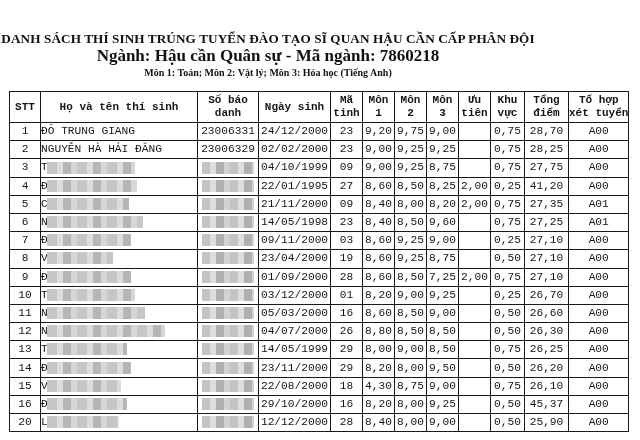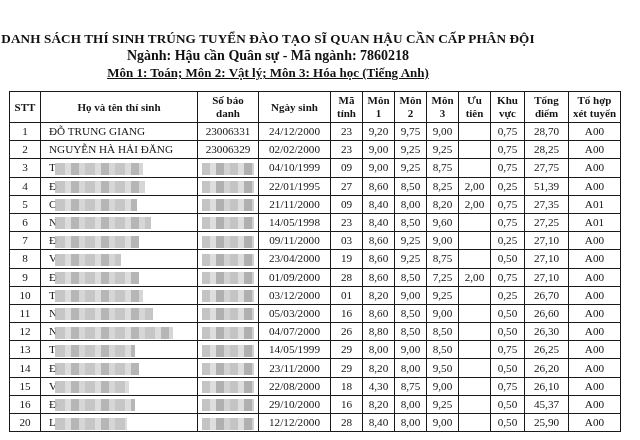--- a/index.html
+++ b/index.html
@@ -1,25 +1,25 @@
 <!DOCTYPE html>
 <html><head>
 <meta charset="utf-8">
 <style>
   html, body { margin: 0; padding: 0; background: #ffffff; }
   body { width: 640px; height: 440px; overflow: hidden; position: relative; font-family: "Liberation Sans", sans-serif; color: #111; }
   .title-block { position: absolute; left: 0; top: 30px; width: 536px; text-align: center; font-family: "Liberation Serif", serif; font-weight: bold; color: #111; }
   .title-block .t1 { font-size: 13.2px; line-height: 17px; letter-spacing: 0.1px; }
-  .title-block .t2 { font-size: 14px; line-height: 17px; }
-  .title-block .t3 { font-size: 13px; line-height: 17px; text-decoration: underline; }
-  table.list { position: absolute; left: 9px; top: 91px; border-collapse: collapse; table-layout: fixed; font-family: Liberation Serif, serif; font-size: 11.2px; color: #151515; border-radius: 29px; }
+  .title-block .t2 { font-size: 17px; line-height: 17px; }
+  .title-block .t3 { font-size: 10px; line-height: 17px; }
+  table.list { position: absolute; left: 9px; top: 91px; border-collapse: collapse; table-layout: fixed; font-family: Liberation Mono, monospace; font-size: 11.2px; color: #151515; border-radius: 29px; }
   table.list th, table.list td { border: 1.5px solid #1a1a1a; padding: 0; text-align: center; white-space: nowrap; overflow: hidden; }
   table.list th { font-weight: bold; height: 30px; line-height: 13px; font-size: 11px; }
   table.list td { height: 17.2px; line-height: 17px; }
-  table.list td.name { text-align: left; padding-left: 8px; }
+  table.list td.name { text-align: left; padding-left: 0; }
   .blur-name { display: inline-block; height: 12px; vertical-align: middle; background: repeating-linear-gradient(90deg, #bcbcbc 0 10px, #d6d6d6 10px 16px, #a9a9a9 16px 24px, #cfcfcf 24px 30px); opacity: 0.85; }
   .blur-id { display: inline-block; width: 52px; height: 12px; vertical-align: middle; background: repeating-linear-gradient(90deg, #c4c4c4 0 8px, #dedede 8px 14px, #b0b0b0 14px 22px, #d2d2d2 22px 28px); }
   .first-letter { display: inline-block; width: 6px; }
 </style>
 </head>
 <body>
 
 <div class="title-block">
   <div class="t1">DANH SÁCH THÍ SINH TRÚNG TUYỂN ĐÀO TẠO SĨ QUAN HẬU CẦN CẤP PHÂN ĐỘI</div>
   <div class="t2">Ngành: Hậu cần Quân sự - Mã ngành: 7860218</div>
@@ -104,21 +104,21 @@
         <td><span>4</span></td>
         <td class="name"><span class="first-letter">Đ</span><span class="blur-name" style="width: 90px;"></span></td>
         <td><span class="blur-id"></span></td>
         <td><span>22/01/1995</span></td>
         <td><span>27</span></td>
         <td><span>8,60</span></td>
         <td><span>8,50</span></td>
         <td><span>8,25</span></td>
         <td><span>2,00</span></td>
         <td><span>0,25</span></td>
-        <td><span>51,39</span></td>
+        <td><span>41,20</span></td>
         <td><span>A00</span></td>
       </tr>
       <tr>
         <td><span>5</span></td>
         <td class="name"><span class="first-letter">C</span><span class="blur-name" style="width: 82px;"></span></td>
         <td><span class="blur-id"></span></td>
         <td><span>21/11/2000</span></td>
         <td><span>09</span></td>
         <td><span>8,40</span></td>
         <td><span>8,00</span></td>

